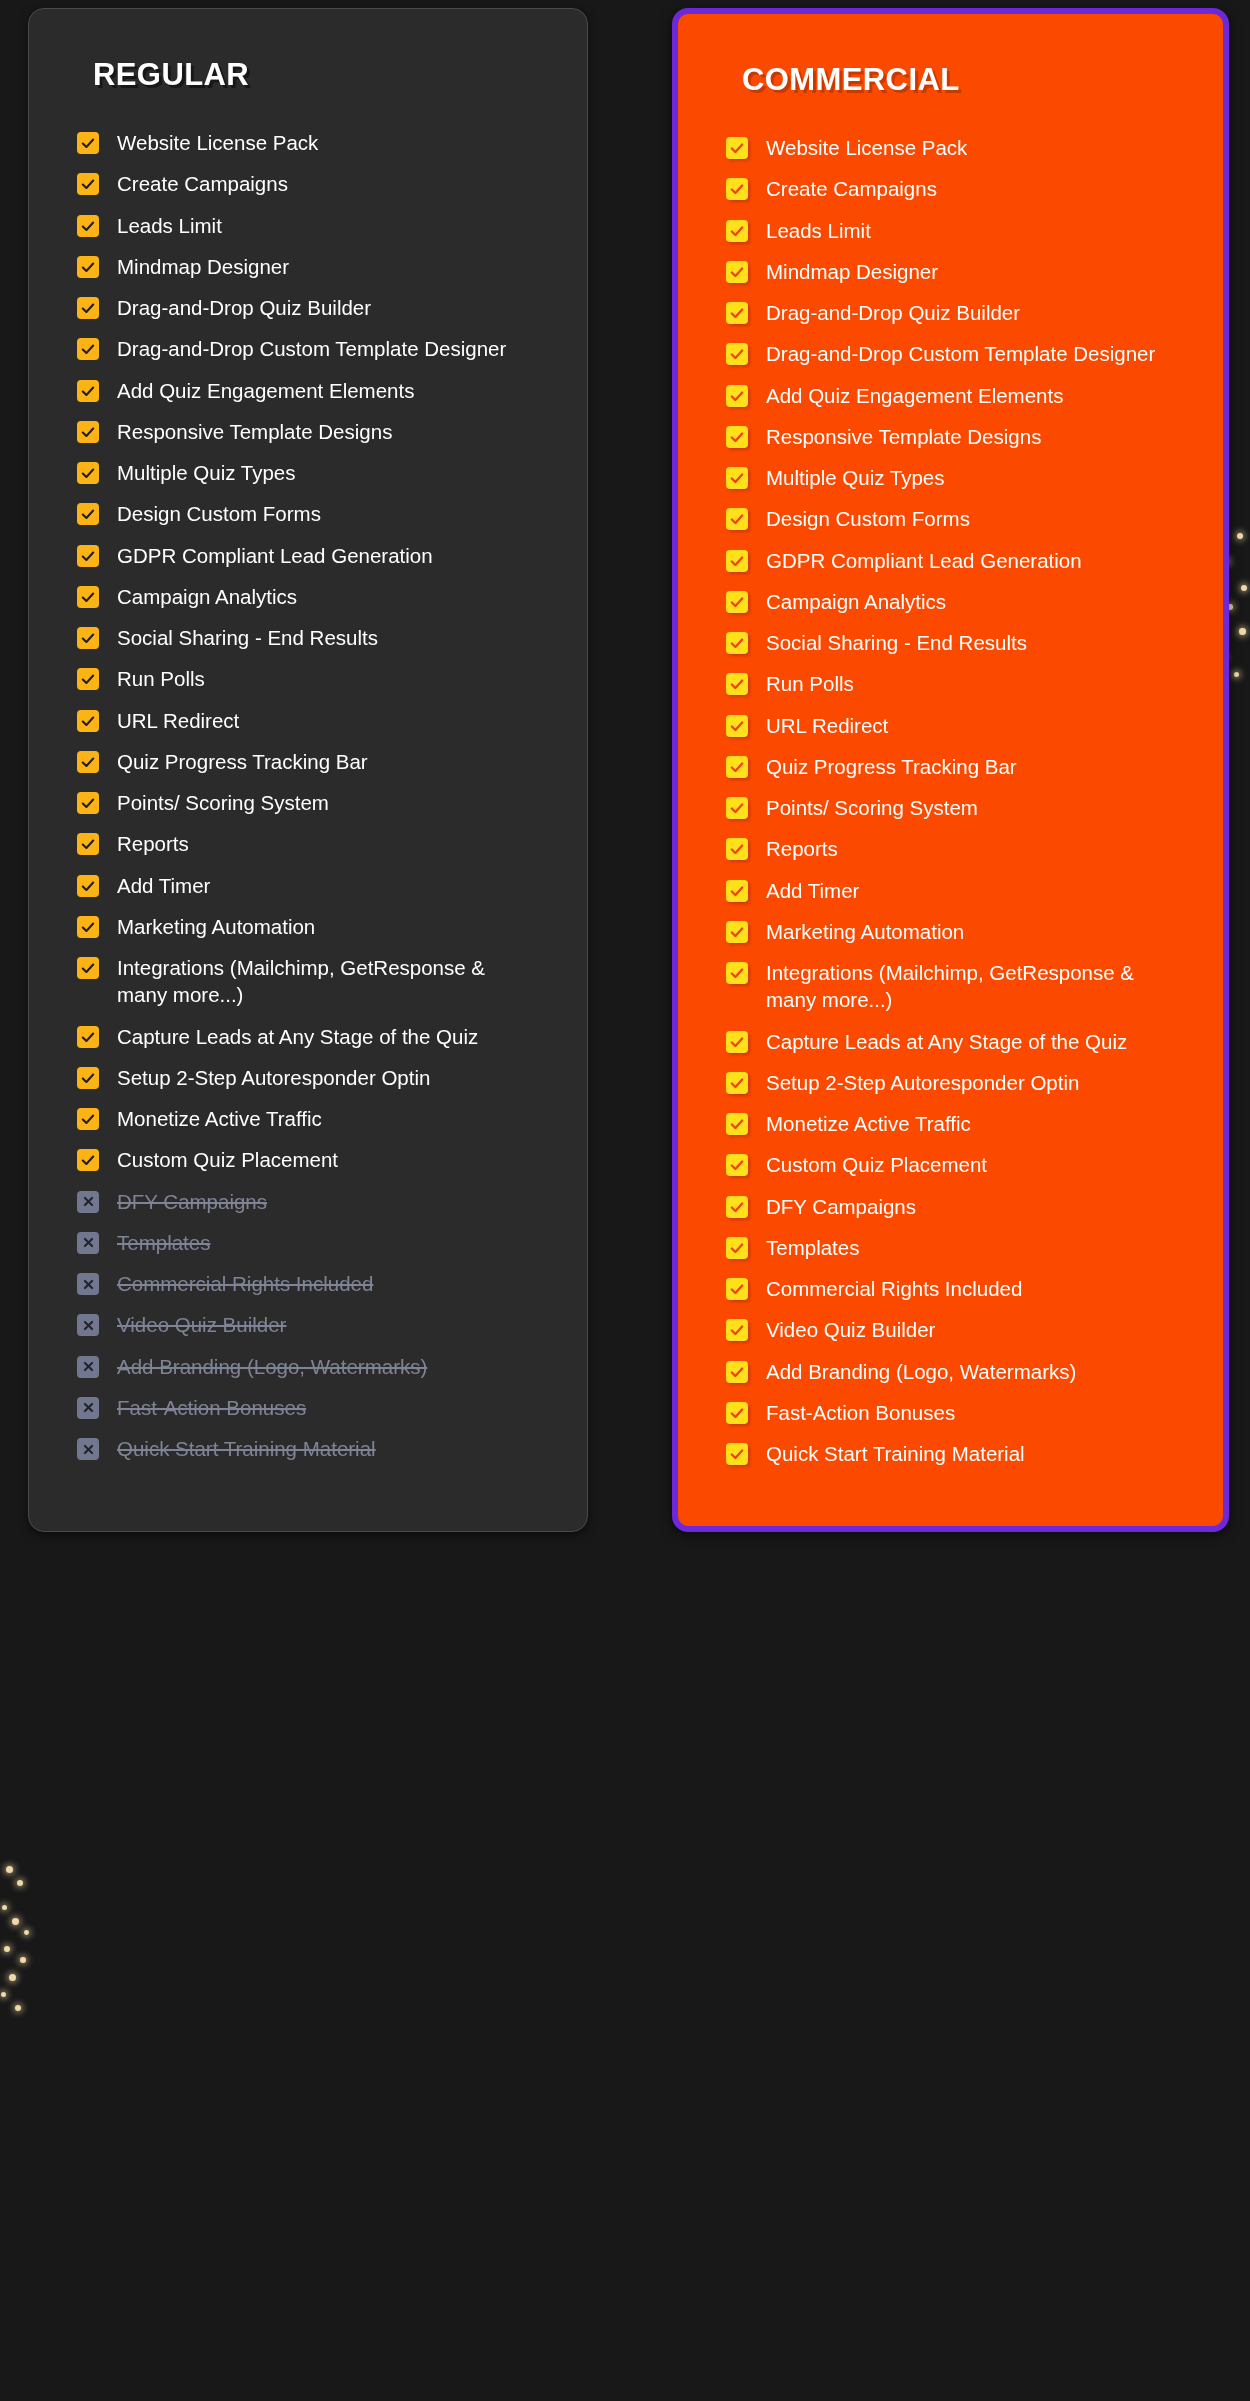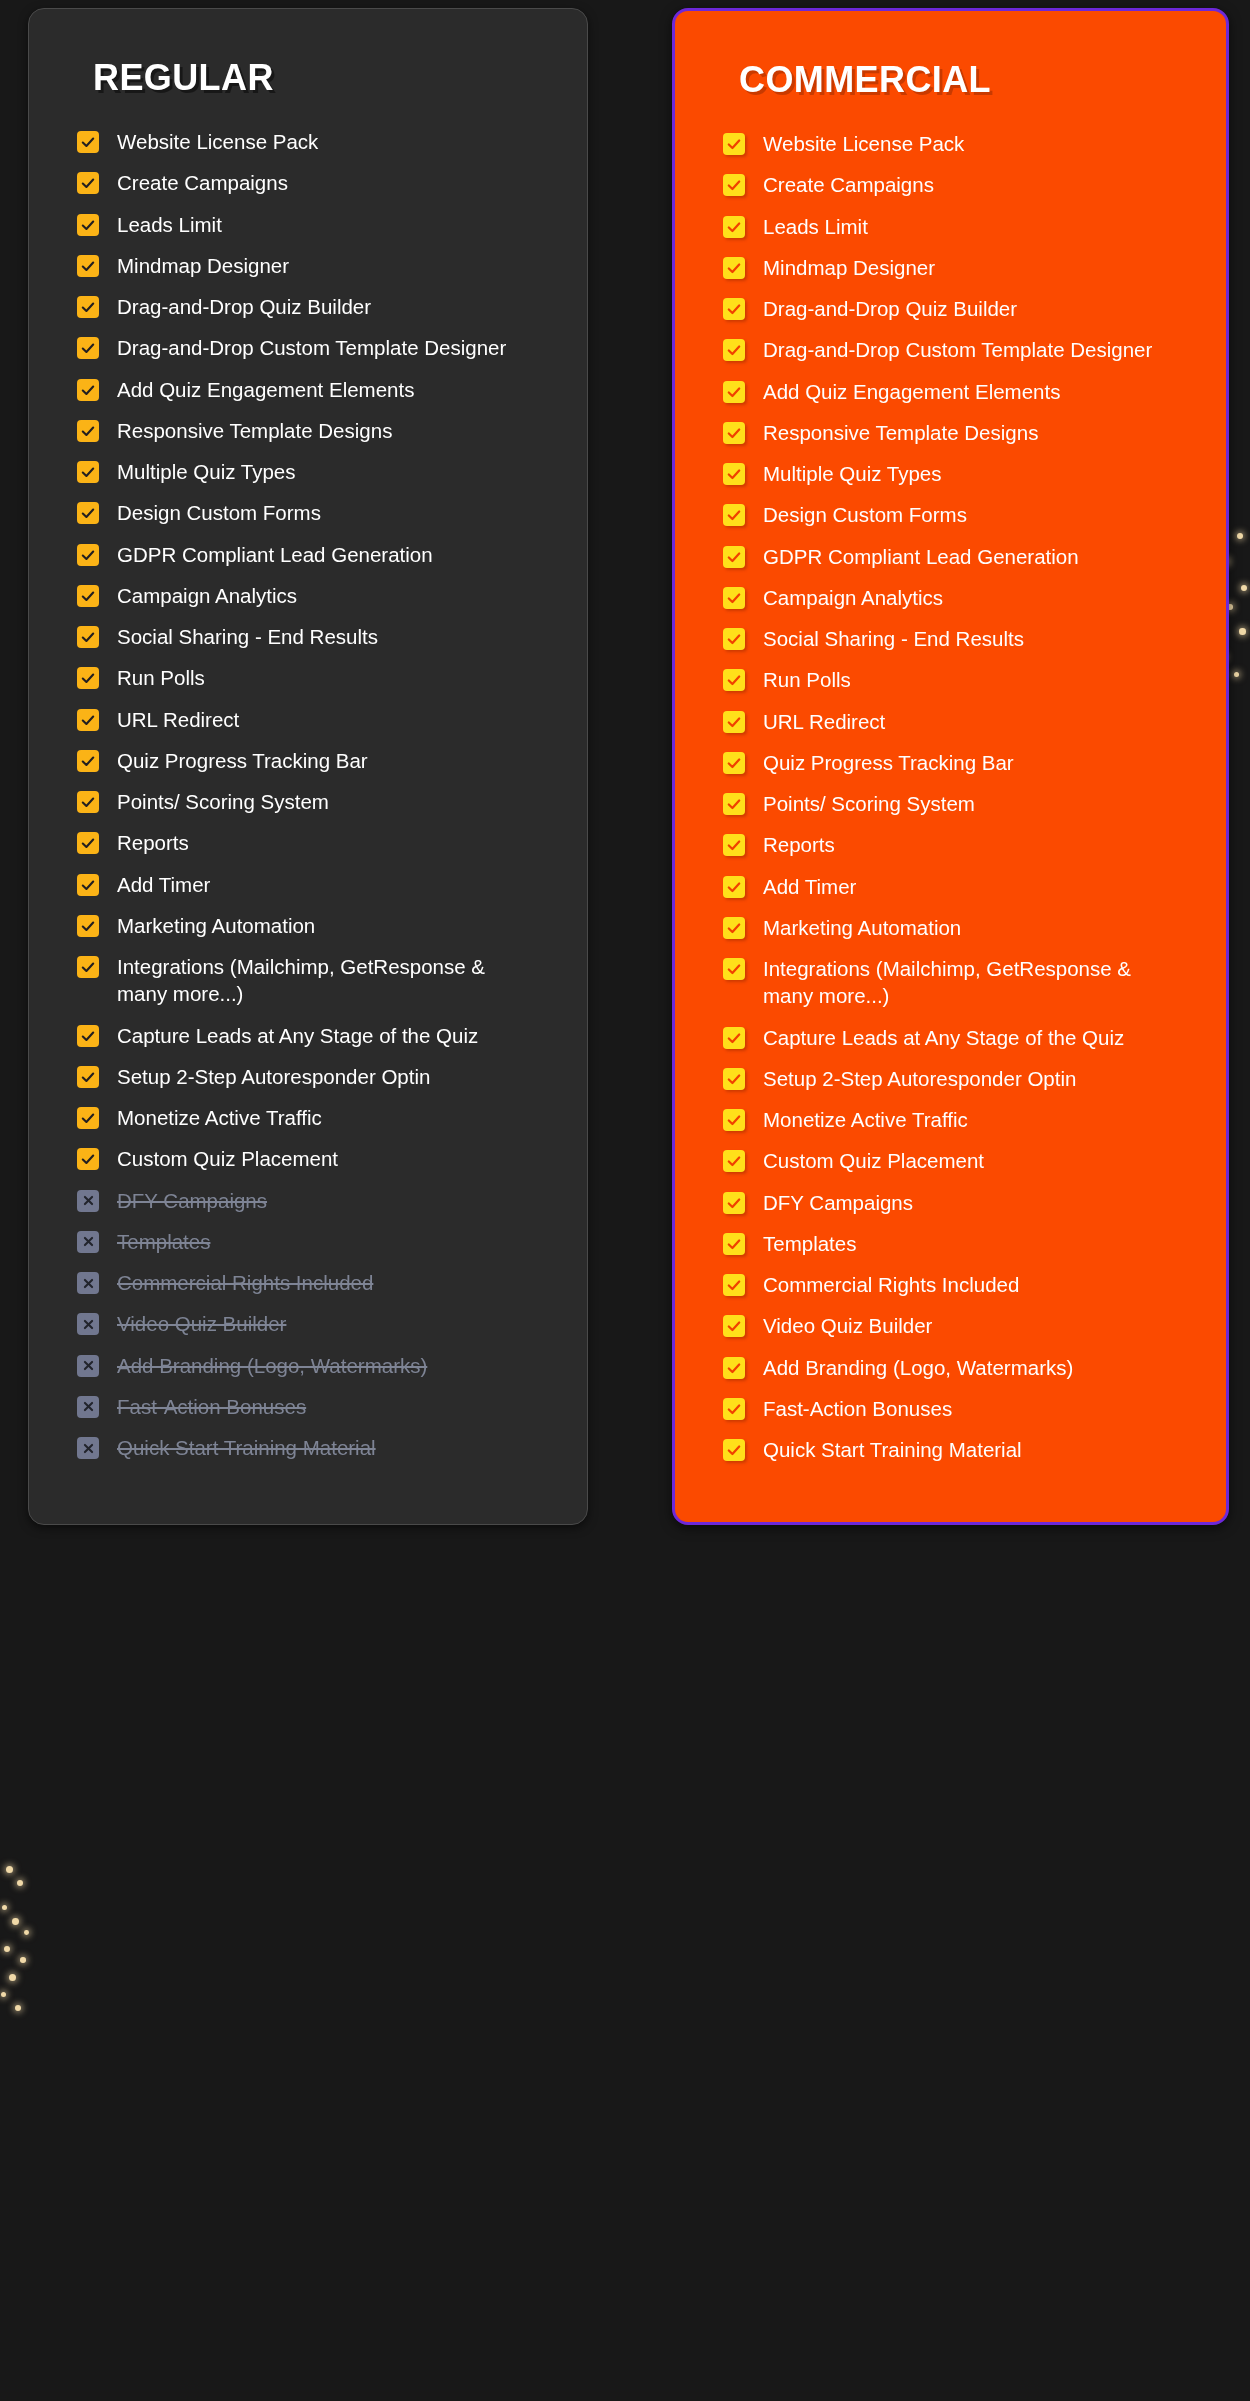--- a/index.html
+++ b/index.html
@@ -58,30 +58,30 @@
     width: 560px;
     background: #2b2b2b;
     border: 1px solid #4a4a4a;
     box-shadow: 0 3px 10px rgba(0,0,0,0.55);
   }
 
   .card-commercial {
     margin-left: 84px;
     width: 557px;
     background: #fb4a00;
-    border: 3px solid #6d28d9;
+    border: 6px solid #6d28d9;
     box-shadow: 0 3px 12px rgba(0,0,0,0.6);
   }
 
   .card-title {
-    font-size: 36px;
+    font-size: 31px;
     font-weight: bold;
     letter-spacing: 0.4px;
     color: #ffffff;
-    margin: 14px 0 28px 24px;
+    margin: 14px 0 35px 24px;
     text-shadow: 3px 3px 0 rgba(0,0,0,0.45);
   }
   .card-commercial .card-title {
     text-shadow: 3px 3px 0 rgba(160,45,0,0.55);
   }
 
   .feature-list {
     list-style: none;
     margin-left: 8px;
   }

